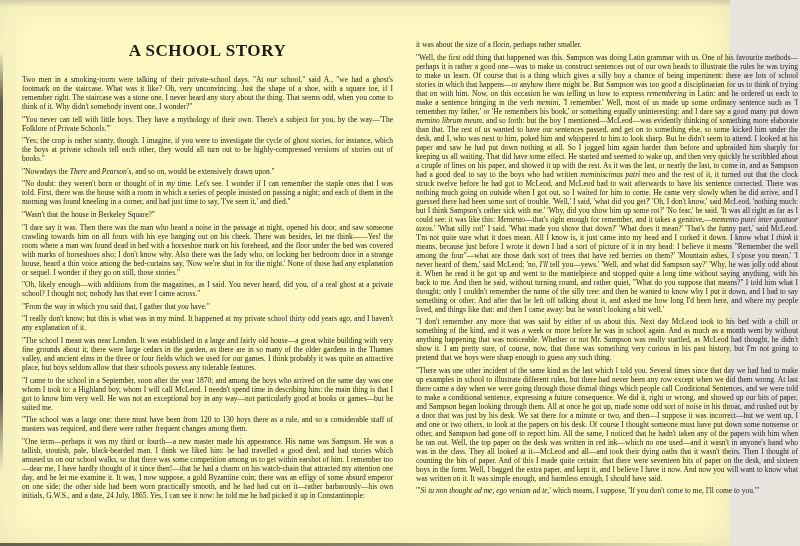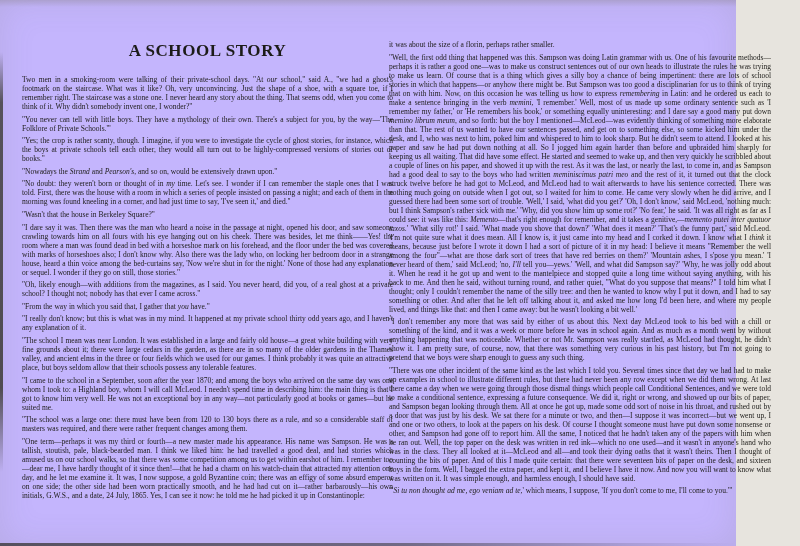--- a/index.html
+++ b/index.html
@@ -7,25 +7,24 @@
     padding: 0;
     width: 800px;
     height: 546px;
     overflow: hidden;
     background: #e7e4de;
   }
   .page {
     position: relative;
     width: 730px;
     height: 546px;
-    background: #c4b5fd;
+    background: #fef9c3;
     box-shadow: inset 0 0 34px rgba(115, 110, 98, 0.16);
     font-family: "Liberation Serif", "DejaVu Serif", serif;
     color: #1c1b18;
-    padding-left: 6px;
   }
   
   .edge-left {
     position: absolute;
     left: 0; top: 52px;
     width: 3px; height: 420px;
     background: linear-gradient(to bottom,
       rgba(60,58,52,0) 0%, rgba(60,58,52,0.8) 12%,
       rgba(60,58,52,0.85) 80%, rgba(60,58,52,0) 100%);
   }
@@ -41,21 +40,21 @@
     position: absolute;
     left: 0; top: 0;
     width: 100%; height: 7px;
     background: linear-gradient(to bottom, rgba(120,115,104,0.25), rgba(120,115,104,0));
   }
   .column {
     position: absolute;
     top: 40px;
   }
   .column.left  { left: 22px;  width: 371px; }
-  .column.right { left: 389px; width: 382px; }
+  .column.right { left: 416px; width: 382px; }
   .title {
     font-size: 17px;
     font-weight: bold;
     letter-spacing: 0.6px;
     text-align: center;
     margin: 0 0 13px 0;
     line-height: 22px;
   }
   .paras p {
     font-size: 7.5px;
@@ -73,21 +72,21 @@
   <div class="edge-top"></div>
   <div class="edge-left"></div>
   <div class="edge-bottom"></div>
 
   <div class="column left">
     <h1 class="title">A SCHOOL STORY</h1>
     <div class="paras">
         <p>Two men in a smoking-room were talking of their private-school days. "At <i>our</i> school," said A., "we had a ghost's footmark on the staircase. What was it like? Oh, very unconvincing. Just the shape of a shoe, with a square toe, if I remember right. The staircase was a stone one. I never heard any story about the thing. That seems odd, when you come to think of it. Why didn't somebody invent one, I wonder?"</p>
         <p>"You never can tell with little boys. They have a mythology of their own. There's a subject for you, by the way—'The Folklore of Private Schools.'"</p>
         <p>"Yes; the crop is rather scanty, though. I imagine, if you were to investigate the cycle of ghost stories, for instance, which the boys at private schools tell each other, they would all turn out to be highly-compressed versions of stories out of books."</p>
-        <p>"Nowadays the <i>Strand</i> and <i>Pearson's</i>, and so on, would be extensively drawn upon."</p>
+        <p>"Nowadays the <i>There</i> and <i>Pearson's</i>, and so on, would be extensively drawn upon."</p>
         <p>"No doubt: they weren't born or thought of in <i>my</i> time. Let's see. I wonder if I can remember the staple ones that I was told. First, there was the house with a room in which a series of people insisted on passing a night; and each of them in the morning was found kneeling in a corner, and had just time to say, 'I've seen it,' and died."</p>
         <p>"Wasn't that the house in Berkeley Square?"</p>
         <p>"I dare say it was. Then there was the man who heard a noise in the passage at night, opened his door, and saw someone crawling towards him on all fours with his eye hanging out on his cheek. There was besides, let me think——Yes! the room where a man was found dead in bed with a horseshoe mark on his forehead, and the floor under the bed was covered with marks of horseshoes also; I don't know why. Also there was the lady who, on locking her bedroom door in a strange house, heard a thin voice among the bed-curtains say, 'Now we're shut in for the night.' None of those had any explanation or sequel. I wonder if they go on still, those stories."</p>
         <p>"Oh, likely enough—with additions from the magazines, as I said. You never heard, did you, of a real ghost at a private school? I thought not; nobody has that ever I came across."</p>
         <p>"From the way in which you said that, I gather that <i>you</i> have."</p>
         <p>"I really don't know; but this is what was in my mind. It happened at my private school thirty odd years ago, and I haven't any explanation of it.</p>
         <p>"The school I mean was near London. It was established in a large and fairly old house—a great white building with very fine grounds about it; there were large cedars in the garden, as there are in so many of the older gardens in the Thames valley, and ancient elms in the three or four fields which we used for our games. I think probably it was quite an attractive place, but boys seldom allow that their schools possess any tolerable features.</p>
         <p>"I came to the school in a September, soon after the year 1870; and among the boys who arrived on the same day was one whom I took to: a Highland boy, whom I will call McLeod. I needn't spend time in describing him: the main thing is that I got to know him very well. He was not an exceptional boy in any way—not particularly good at books or games—but he suited me.</p>
         <p>"The school was a large one: there must have been from 120 to 130 boys there as a rule, and so a considerable staff of masters was required, and there were rather frequent changes among them.</p>
         <p>"One term—perhaps it was my third or fourth—a new master made his appearance. His name was Sampson. He was a tallish, stoutish, pale, black-bearded man. I think we liked him: he had travelled a good deal, and had stories which amused us on our school walks, so that there was some competition among us to get within earshot of him. I remember too—dear me, I have hardly thought of it since then!—that he had a charm on his watch-chain that attracted my attention one day, and he let me examine it. It was, I now suppose, a gold Byzantine coin; there was an effigy of some absurd emperor on one side; the other side had been worn practically smooth, and he had had cut on it—rather barbarously—his own initials, G.W.S., and a date, 24 July, 1865. Yes, I can see it now: he told me he had picked it up in Constantinople:</p>

